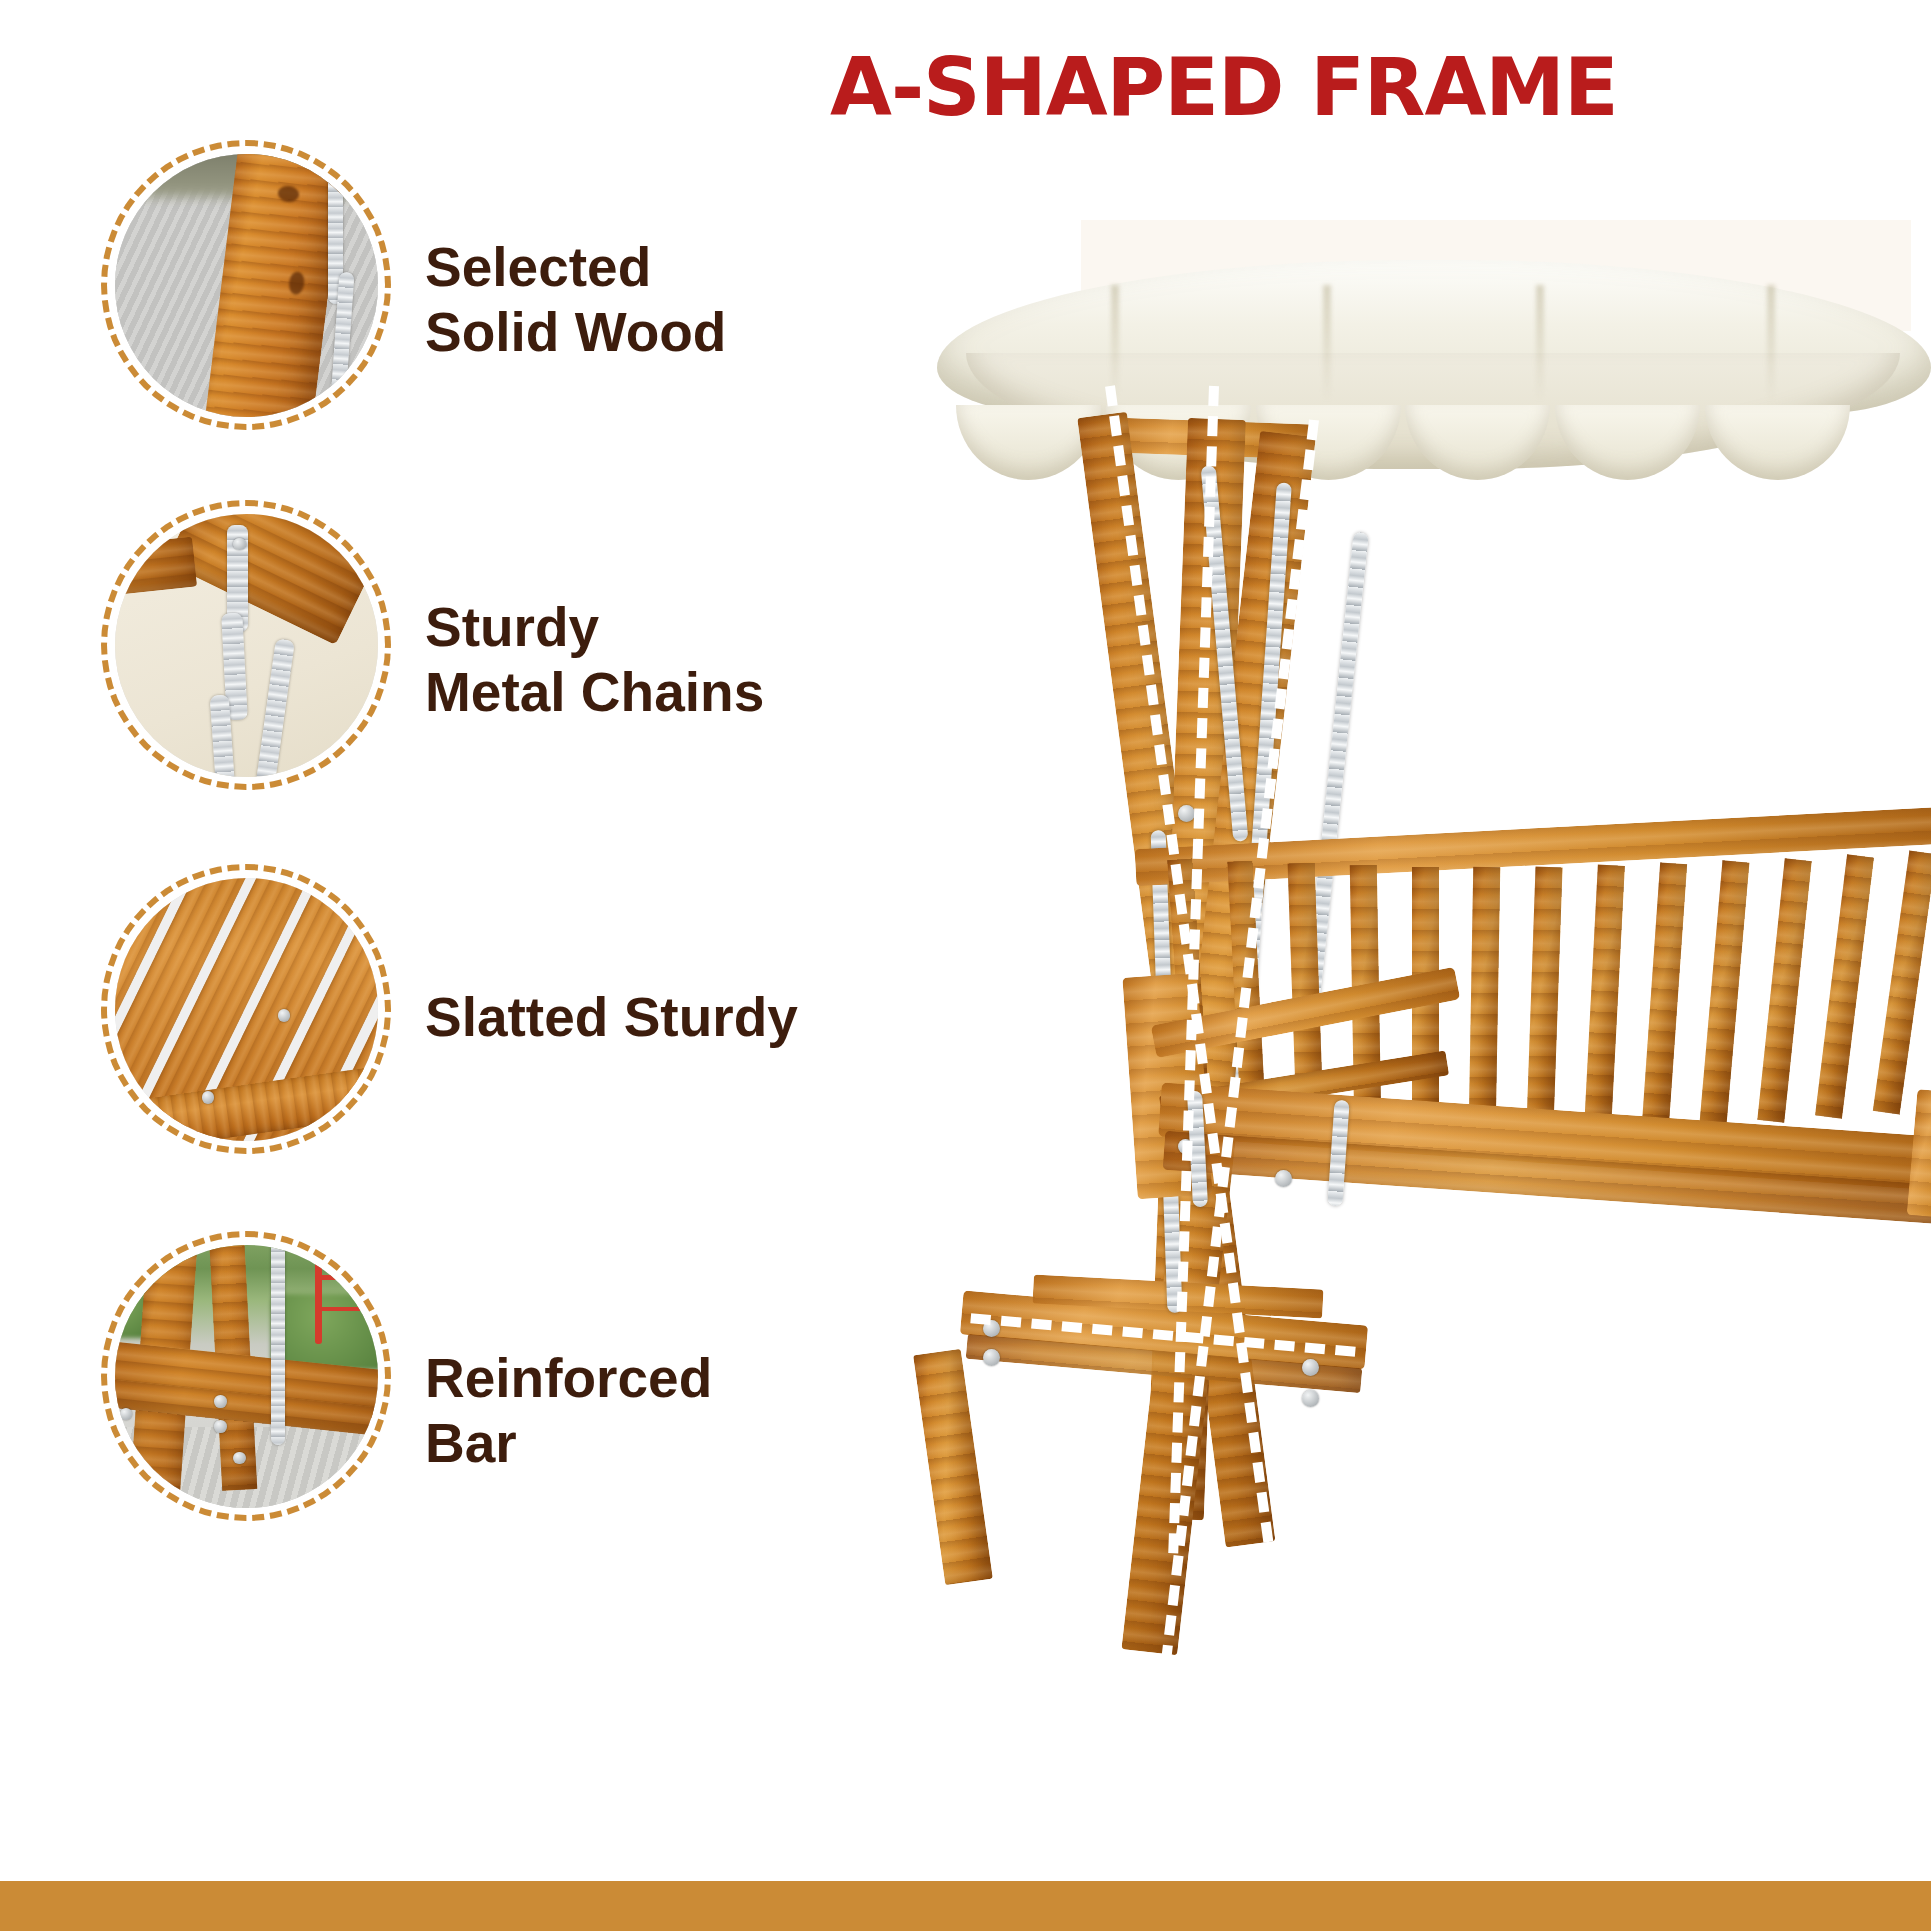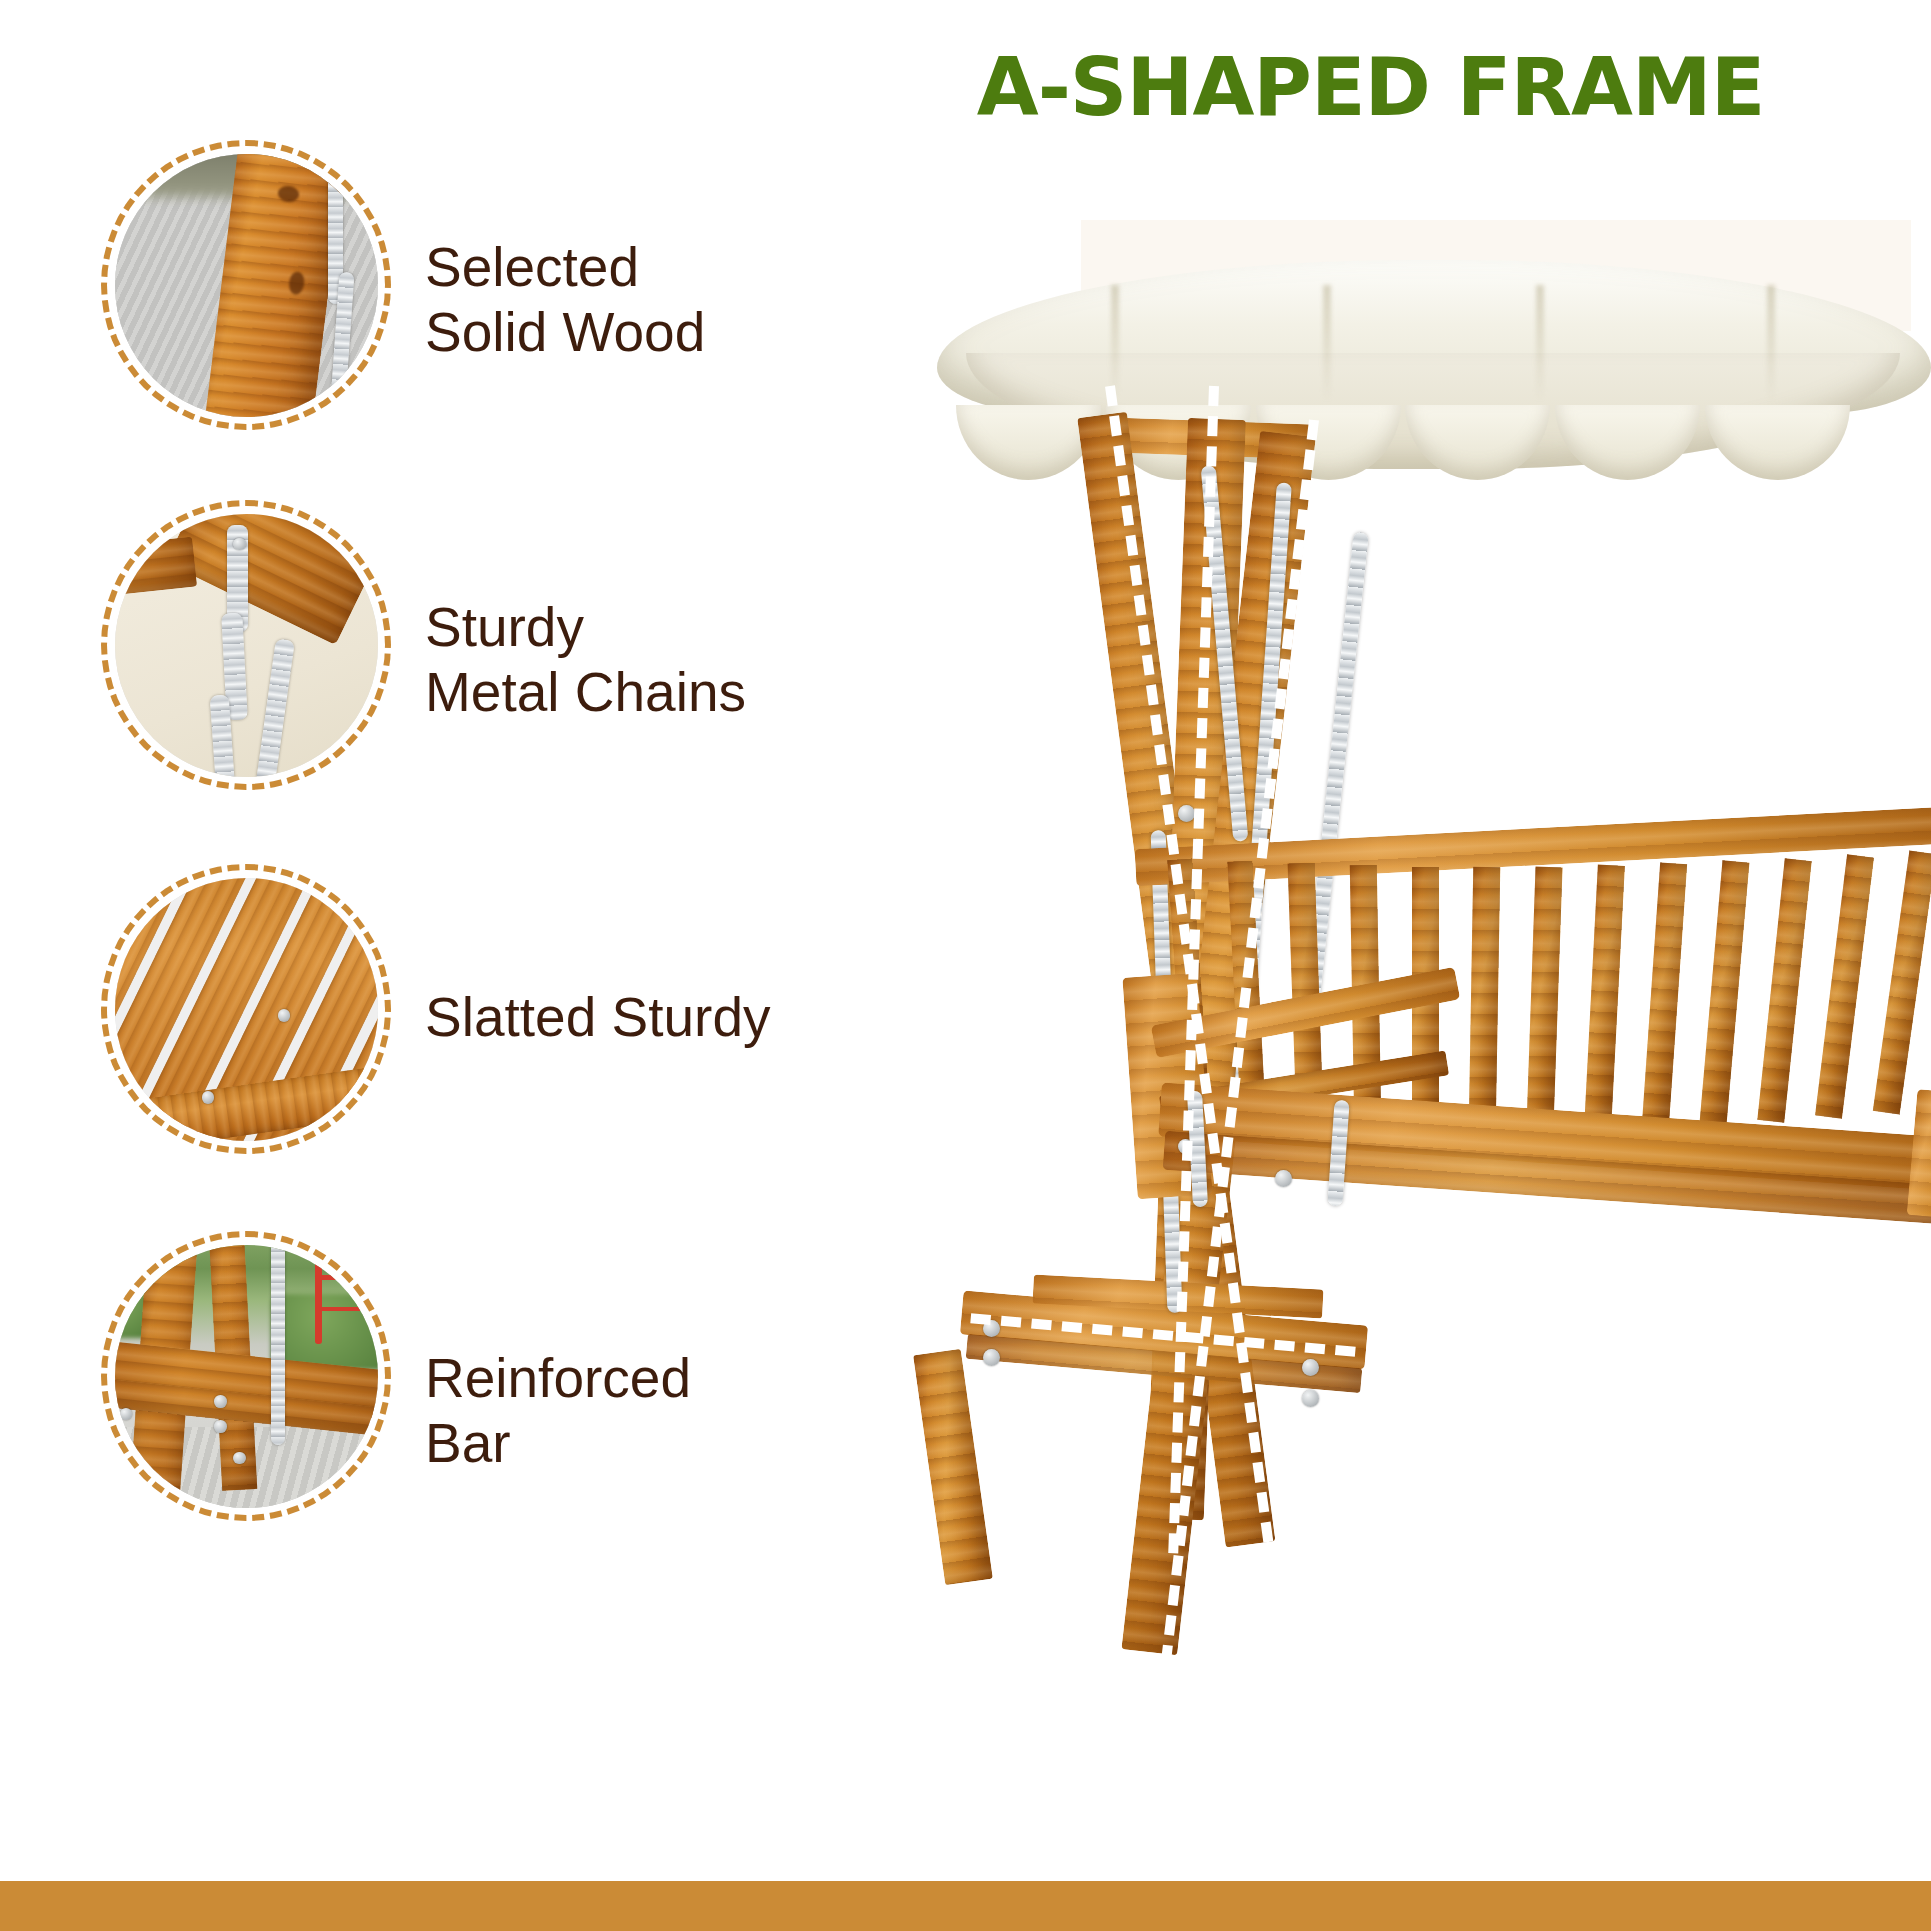--- a/index.html
+++ b/index.html
@@ -14,26 +14,26 @@
 
   
   .subtitle-panel{
     position:absolute;left:1081px;top:220px;width:830px;height:111px;
     background:#fbf7f1;
   }
 
   
   .headline{
     position:absolute;left:830px;top:48px;width:1081px;
-    text-align:center;
+    text-align:left;
     font-family:"DejaVu Sans", sans-serif;
     font-weight:bold;
     font-size:80px;
     letter-spacing:-1px;
-    color:#4d7c0f;
+    color:#b91c1c;
     line-height:1;
     white-space:nowrap;
   }
   .subhead{
     position:absolute;left:830px;top:185px;width:1081px;
     text-align:center;
     font-family:"Liberation Sans", sans-serif;
     font-weight:300;
     font-size:60px;
     color:#231f20;
@@ -56,21 +56,21 @@
     position:absolute;left:13.5px;top:13.5px;width:263px;height:263px;
     border-radius:50%;
     overflow:hidden;
     background:#ddd;
     box-shadow:0 0 0 7.7px #ffffff;
   }
   .thumb-img .scene{position:absolute;inset:-10%;}
   .feat-label{
     position:absolute;left:425px;
     font-family:"Liberation Sans", sans-serif;
-    font-weight:400;
+    font-weight:700;
     font-size:55px;
     line-height:1.18;
     color:#3d1d0d;
     white-space:pre-line;
   }
 
   
   .sc-paving{
     position:absolute;inset:0;
     background:

